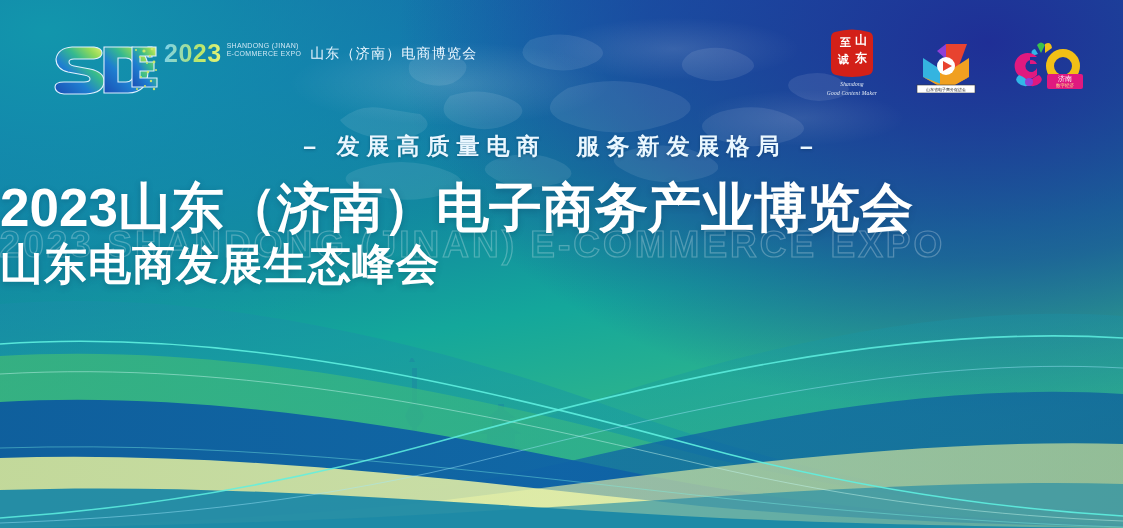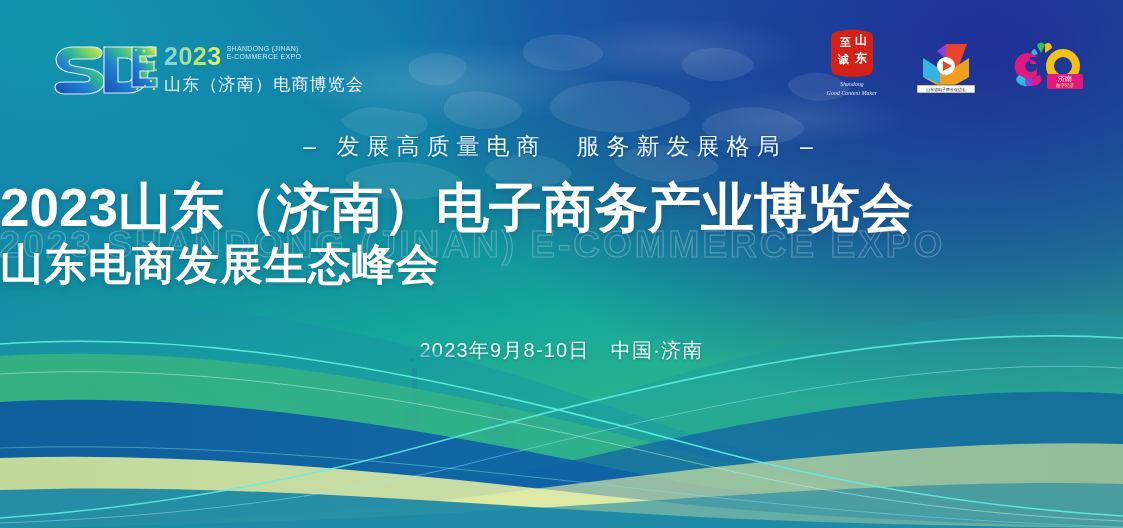--- a/index.html
+++ b/index.html
@@ -29,40 +29,40 @@
     pointer-events:none;
   }
   .waves{position:absolute;left:0;bottom:0;width:1123px;height:230px;pointer-events:none;}
   .skyline{position:absolute;left:0;bottom:0;width:1123px;height:170px;pointer-events:none;}
 
   
   .topbar{position:absolute;left:0;top:0;width:1123px;height:118px;}
 
   .sde-logo{position:absolute;left:48px;top:34px;width:240px;height:72px;display:flex;align-items:center;}
   .sde-mark{width:112px;height:62px;flex:0 0 auto;}
-  .sde-text{margin-left:4px;display:flex;flex-direction:column;justify-content:center;height:58px;}
+  .sde-text{margin-left:4px;display:flex;flex-direction:row;justify-content:center;height:58px;}
   .sde-row1{display:flex;align-items:flex-start;}
   .sde-year{
     font-size:25px;font-weight:700;letter-spacing:.5px;line-height:1;
     background:linear-gradient(100deg,#79d0f2 0%,#b9e66a 60%,#eaf57a 100%);
     -webkit-background-clip:text;background-clip:text;color:transparent;
   }
   .sde-en{margin-left:5px;padding-top:1px;line-height:1.12;}
   .sde-en div{font-size:7px;color:#cfe8f5;letter-spacing:.3px;white-space:nowrap;}
-  .sde-cn{margin-top:4px;font-size:17px;color:#eaf6ff;letter-spacing:1.2px;white-space:nowrap;}
+  .sde-cn{margin-top:4px;font-size:14px;color:#eaf6ff;letter-spacing:1.2px;white-space:nowrap;margin-left:9px;}
 
   .partner-logos{position:absolute;right:36px;top:26px;display:flex;align-items:flex-end;gap:36px;}
   .plogo{display:flex;flex-direction:column;align-items:center;}
   .plogo .cap{font-size:5.5px;color:#e6eef8;margin-top:3px;letter-spacing:.2px;text-align:center;white-space:nowrap;}
   .cap-script{font-style:italic;font-family:"Liberation Serif",serif;color:#dfe9f6;}
 
   
   .subhead{
     position:absolute;left:0;top:131px;width:1123px;text-align:center;
-    font-size:23px;color:#eaf7ff;letter-spacing:7px;font-weight:400;white-space:nowrap;
+    font-size:23px;color:#eaf7ff;letter-spacing:7px;font-weight:700;white-space:nowrap;
     text-shadow:0 1px 3px rgba(0,40,70,.35);
   }
   .titlewrap{position:absolute;left:0;top:180px;width:1123px;text-align:left;}
   .title-stack{position:relative;display:inline-block;}
   .title-en{
     position:absolute;left:50%;top:44px;transform:translateX(-50%);
     font-size:37px;font-weight:700;letter-spacing:3px;white-space:nowrap;
     color:transparent;-webkit-text-stroke:1.2px rgba(255,255,255,.26);
     text-shadow:none;pointer-events:none;margin-left:16px;
   }
@@ -207,21 +207,20 @@
   <div class="subhead">– 发展高质量电商　服务新发展格局 –</div>
 
   <div class="titlewrap">
     <div class="title-stack">
       <div class="title-cn1">2023山东（济南）电子商务产业博览会</div>
       <div class="title-en">2023 SHANDONG (JINAN) E-COMMERCE EXPO</div>
       <div class="title-cn2">山东电商发展生态峰会</div>
     </div>
   </div>
 
-  <div class="datebar">2023年9月8-10日　中国·济南</div>
 
   <svg class="skyline" viewBox="0 0 1123 170" preserveAspectRatio="none">
     <g fill="#1f7f9b" opacity=".62">
 
       <path d="M20 150 v-22 h6 v-6 h-4 l16-9 16 9 h-4 v6 h6 v22z"></path>
       <rect x="28" y="132" width="36" height="18"></rect>
       <path d="M58 150 v-26 h7 v-7 h-5 l19-11 19 11 h-5 v7 h7 v26z"></path>
       <rect x="66" y="128" width="44" height="22"></rect>
       <path d="M104 150 v-22 h6 v-6 h-4 l16-9 16 9 h-4 v6 h6 v22z"></path>
       <rect x="112" y="132" width="38" height="18"></rect>

